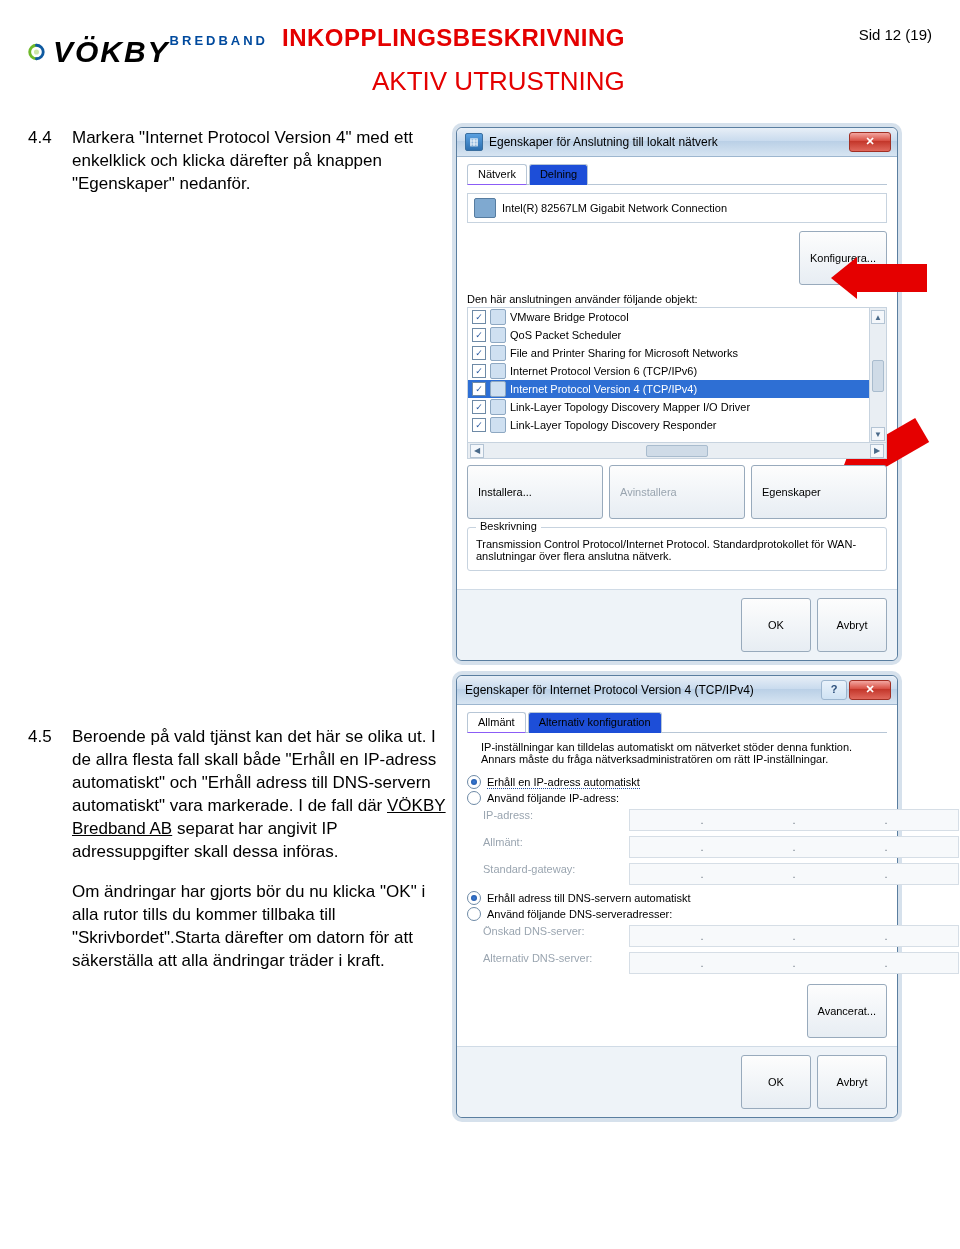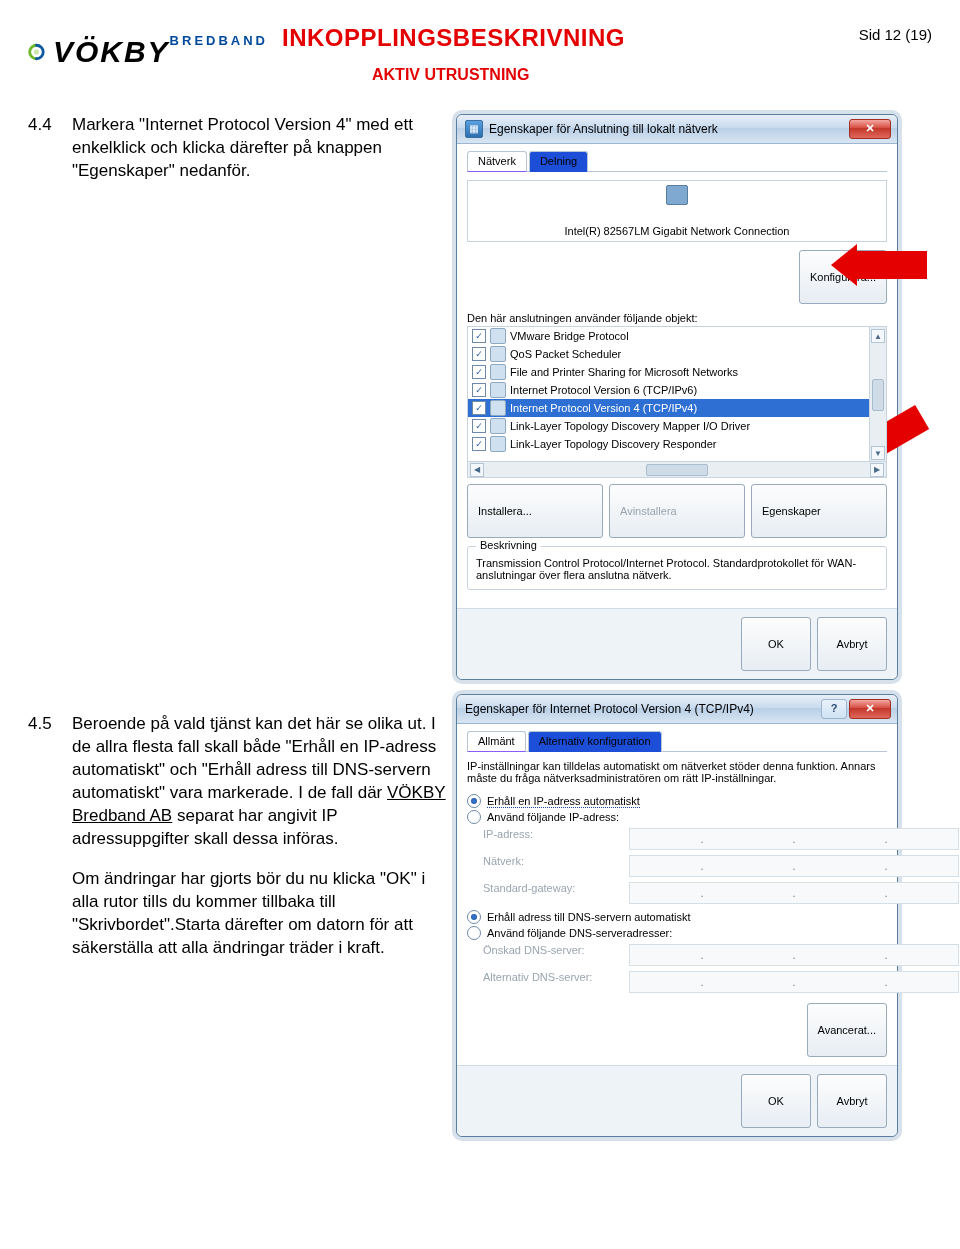--- a/index.html
+++ b/index.html
@@ -45,22 +45,22 @@
   }
   .title-main {
     color: #E40000;
     font-size: 24px;
     font-weight: 700;
     margin: 4px 0 2px 0;
     letter-spacing: 0.5px;
   }
   .title-sub {
     color: #E40000;
-    font-size: 16px;
-    font-weight: 700;
+    font-size: 26px;
+    font-weight: 400;
     margin: 14px 0 0 90px;
   }
   .page-num {
     font-size: 15px;
     color: #000;
     white-space: nowrap;
     margin-top: 6px;
   }
   .content {
     display: flex;
@@ -160,24 +160,23 @@
   .tab.active {
     background: #fff;
     border-bottom: 1px solid #8b5cf6;
   }
   .form-label {
     font-size: 11px; margin-bottom: 2px;
   }
   .adapter-box {
     border: 1px solid #c7d3df;
     padding: 4px 6px;
-    display: flex; align-items: center; gap: 20px;
+    display: flex; align-items: center; gap: 6px;
     background: #fff;
     margin-bottom: 8px;
-    flex-direction: column;
   }
   .adapter-icon {
     width: 20px; height: 18px;
     background: #7fa9d0;
     border: 1px solid #567ca0;
     border-radius: 2px;
   }
   .btn {
     font-size: 11px;
     padding: 20px 10px;
@@ -441,42 +440,42 @@
           <div class="win-btns">
             <div class="win-help">?</div>
             <div class="win-close">✕</div>
           </div>
         </div>
         <div class="win-body">
           <div class="tabstrip">
             <div class="tab active">Allmänt</div>
             <div class="tab">Alternativ konfiguration</div>
           </div>
-          <div style="font-size:11px; margin-bottom:10px;">IP-inställningar kan tilldelas automatiskt om nätverket stöder denna funktion. Annars måste du fråga nätverksadministratören om rätt IP-inställningar.</div>
+          <div style="font-size:11px; margin-bottom:10px;margin-left:14px;">IP-inställningar kan tilldelas automatiskt om nätverket stöder denna funktion. Annars måste du fråga nätverksadministratören om rätt IP-inställningar.</div>
 
           <div class="radio-row">
             <span class="radio checked"></span>
             <span class="underline-acc">Erhåll en IP-adress automatiskt</span>
           </div>
           <div class="radio-row">
             <span class="radio"></span>
             <span>Använd följande IP-adress:</span>
           </div>
           <div class="ip-grid">
             <div class="lab">IP-adress:</div>
             <div class="ip-field">
                 <span></span>
                 <span class="dot">.</span>
                 <span></span>
                 <span class="dot">.</span>
                 <span></span>
                 <span class="dot">.</span>
                 <span></span>
               </div>
-            <div class="lab">Nätverk:</div>
+            <div class="lab">Allmänt:</div>
             <div class="ip-field">
                 <span></span>
                 <span class="dot">.</span>
                 <span></span>
                 <span class="dot">.</span>
                 <span></span>
                 <span class="dot">.</span>
                 <span></span>
               </div>
             <div class="lab">Standard-gateway:</div>

